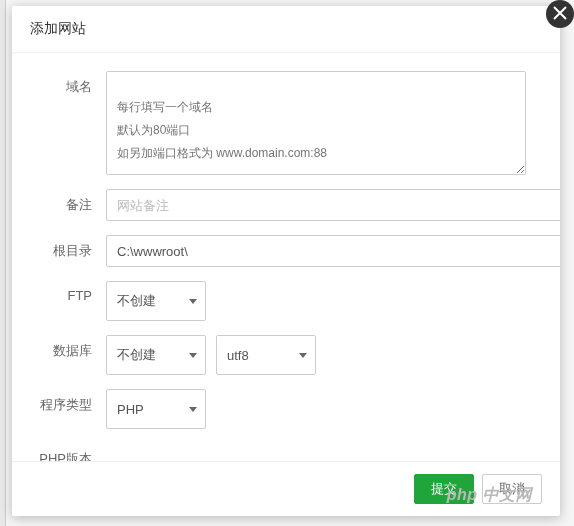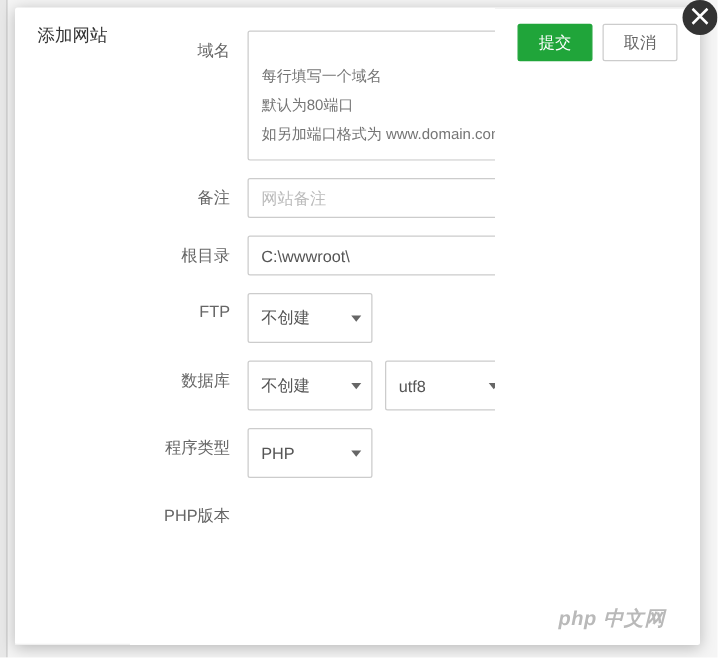--- a/index.html
+++ b/index.html
@@ -23,20 +23,21 @@
     }
     .dialog {
       position: absolute;
       left: 12px; top: 6px;
       width: 548px;
       height: 510px;
       background: #fff;
       box-shadow: 0 2px 12px rgba(0,0,0,0.25);
       border-radius: 2px;
       display: flex;
+      flex-direction: column;
     }
     .dialog-header {
       padding: 14px 18px;
       font-size: 14px;
       color: #333;
       border-bottom: 1px solid #f0f0f0;
     }
     .dialog-body {
       flex: 1;
       padding: 18px 20px 10px 20px;

